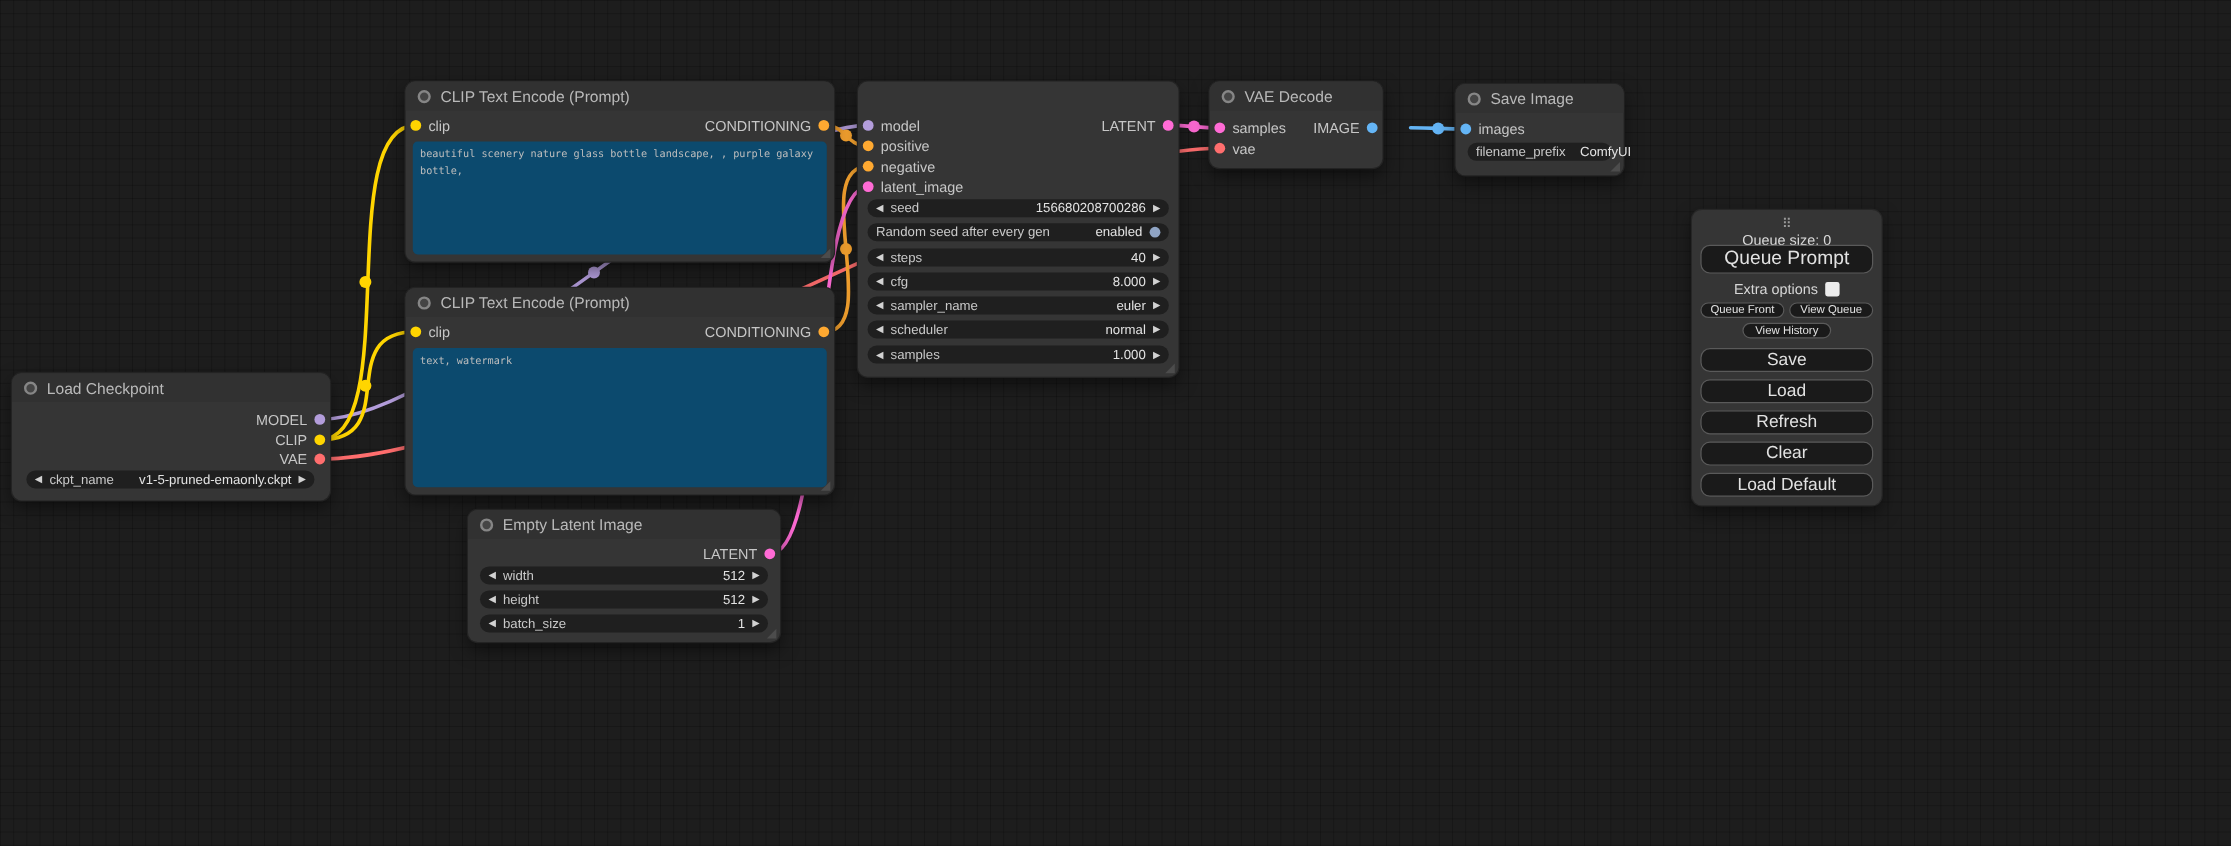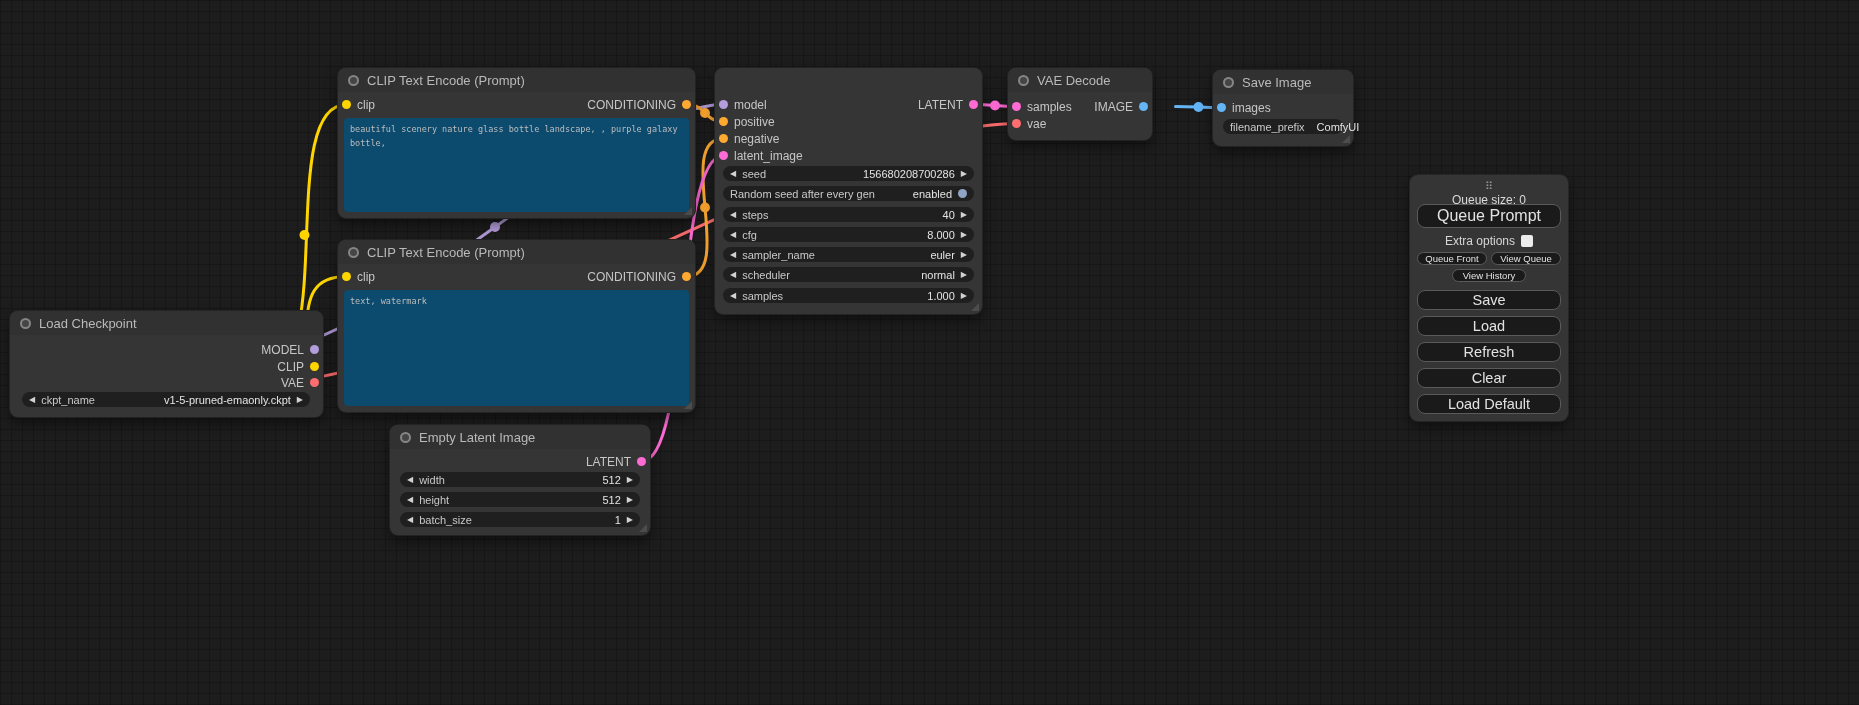--- a/index.html
+++ b/index.html
@@ -107,21 +107,21 @@
     <circle r="5" cx="304.5" cy="235" fill="#FFD500"></circle>
     <circle r="5" cx="304.5" cy="321.5" fill="#FFD500"></circle>
     <circle r="5" cx="641.5" cy="253" fill="#FF6E6E"></circle>
     <circle r="5" cx="705" cy="113" fill="#FFA931"></circle>
     <circle r="5" cx="705" cy="207.5" fill="#FFA931"></circle>
     <circle r="5" cx="682.5" cy="308.5" fill="#FF6BD5"></circle>
     <circle r="5" cx="995" cy="105.5" fill="#FF6BD5"></circle>
     <circle r="5" cx="1198.5" cy="107" fill="#64B5F6"></circle>
   </svg>
 
-  <div class="node" style="left:10px; top:311px; width:313px; height:106px">
+  <div class="node" style="left:10px; top:311px; width:265px; height:106px">
     <div class="ntitle">
       <span class="collapse-dot"></span>
       <span>Load Checkpoint</span>
     </div>
     <div class="srow out" style="top:30px">
       <span>MODEL</span>
       <span class="dot" style="background: rgb(179, 157, 219);"></span>
     </div>
     <div class="srow out" style="top:47px">
       <span>CLIP</span>

